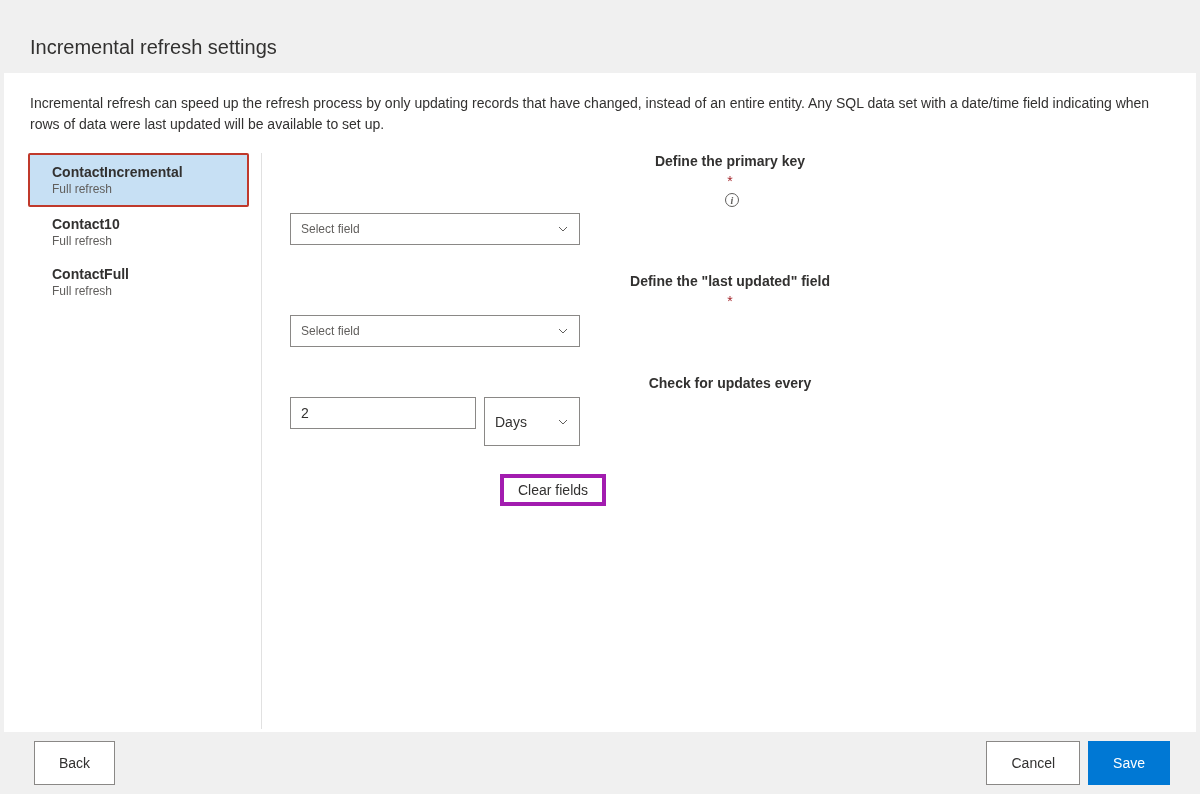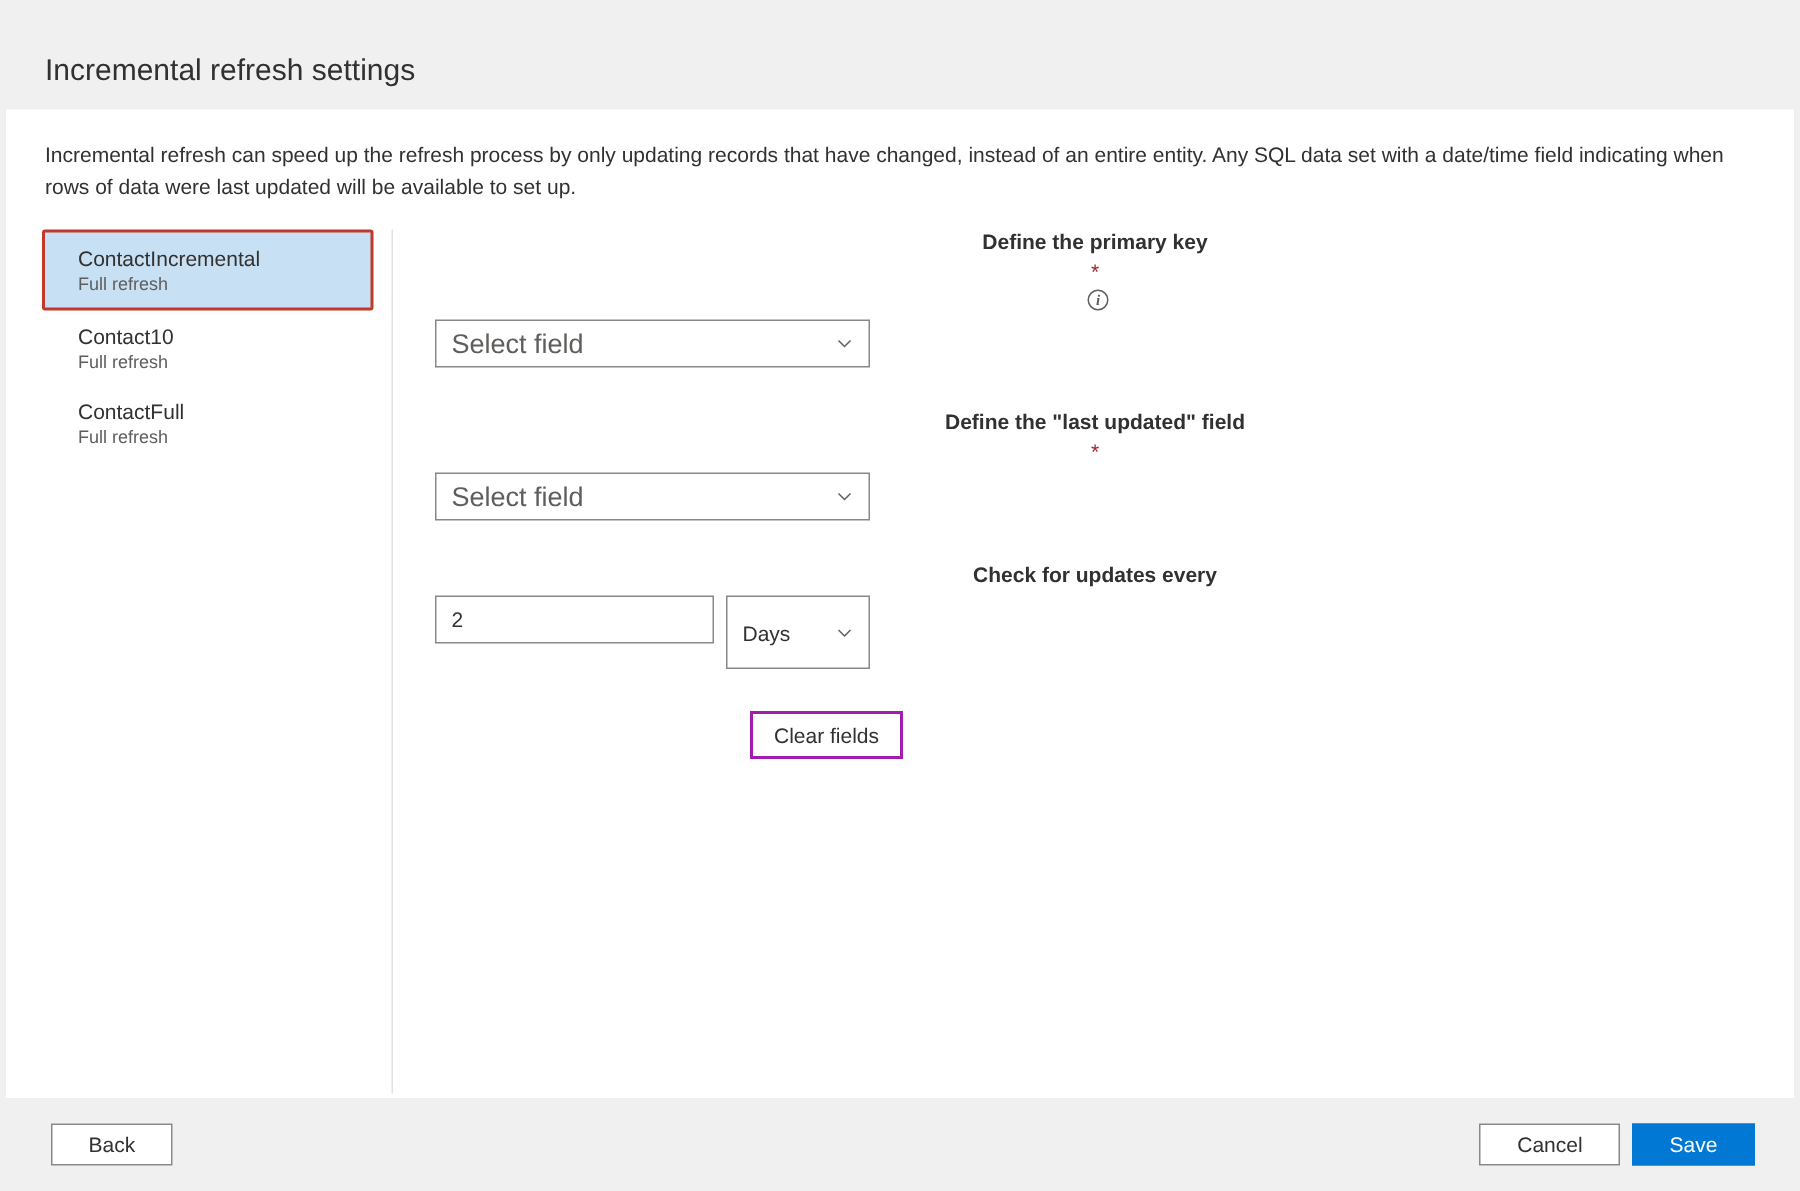--- a/index.html
+++ b/index.html
@@ -50,21 +50,21 @@
     .sidebar-item.selected {
       background: #c7e0f4;
       border: 2px solid #c0392b;
       border-radius: 2px;
       margin-left: -2px;
       margin-right: 12px;
       padding-left: 22px;
     }
     .sidebar-item-title {
       font-size: 14px;
-      font-weight: 400;
+      font-weight: 700;
       color: #323130;
       margin-bottom: 2px;
     }
     .sidebar-item-sub {
       font-size: 12px;
       color: #605e5c;
     }
     .form-area {
       padding-left: 28px;
       flex: 1;
@@ -103,21 +103,21 @@
     .select-box {
       width: 290px;
       height: 32px;
       border: 1px solid #8a8886;
       background: #fff;
       display: flex;
       align-items: center;
       justify-content: space-between;
       padding: 0 10px;
       cursor: pointer;
-      font-size: 18px;
+      font-size: 12px;
       color: #605e5c;
     }
     .chevron {
       width: 12px;
       height: 12px;
       display: inline-block;
     }
     .chevron svg { display: block; }
     .inline-fields {
       display: flex;
@@ -146,21 +146,21 @@
       color: #323130;
     }
     .clear-row {
       display: flex;
       justify-content: flex-start;
       margin-left: 210px;
     }
     .clear-btn {
       height: 32px;
       padding: 0 14px;
-      border: 2px solid #a21caf;
+      border: 4px solid #a21caf;
       background: #fff;
       font-size: 14px;
       cursor: pointer;
       font-family: inherit;
       color: #323130;
     }
     .footer {
       position: absolute;
       left: 0; right: 0; bottom: 0;
       height: 62px;
@@ -168,21 +168,21 @@
       display: flex;
       align-items: center;
       justify-content: space-between;
       padding: 0 30px 0 34px;
     }
     .footer-right {
       display: flex;
       gap: 8px;
     }
     .btn {
-      height: 28px;
+      height: 44px;
       min-width: 80px;
       padding: 0 24px;
       border: 1px solid #8a8886;
       background: #fff;
       font-size: 14px;
       cursor: pointer;
       font-family: inherit;
       color: #323130;
     }
     .btn.primary {

